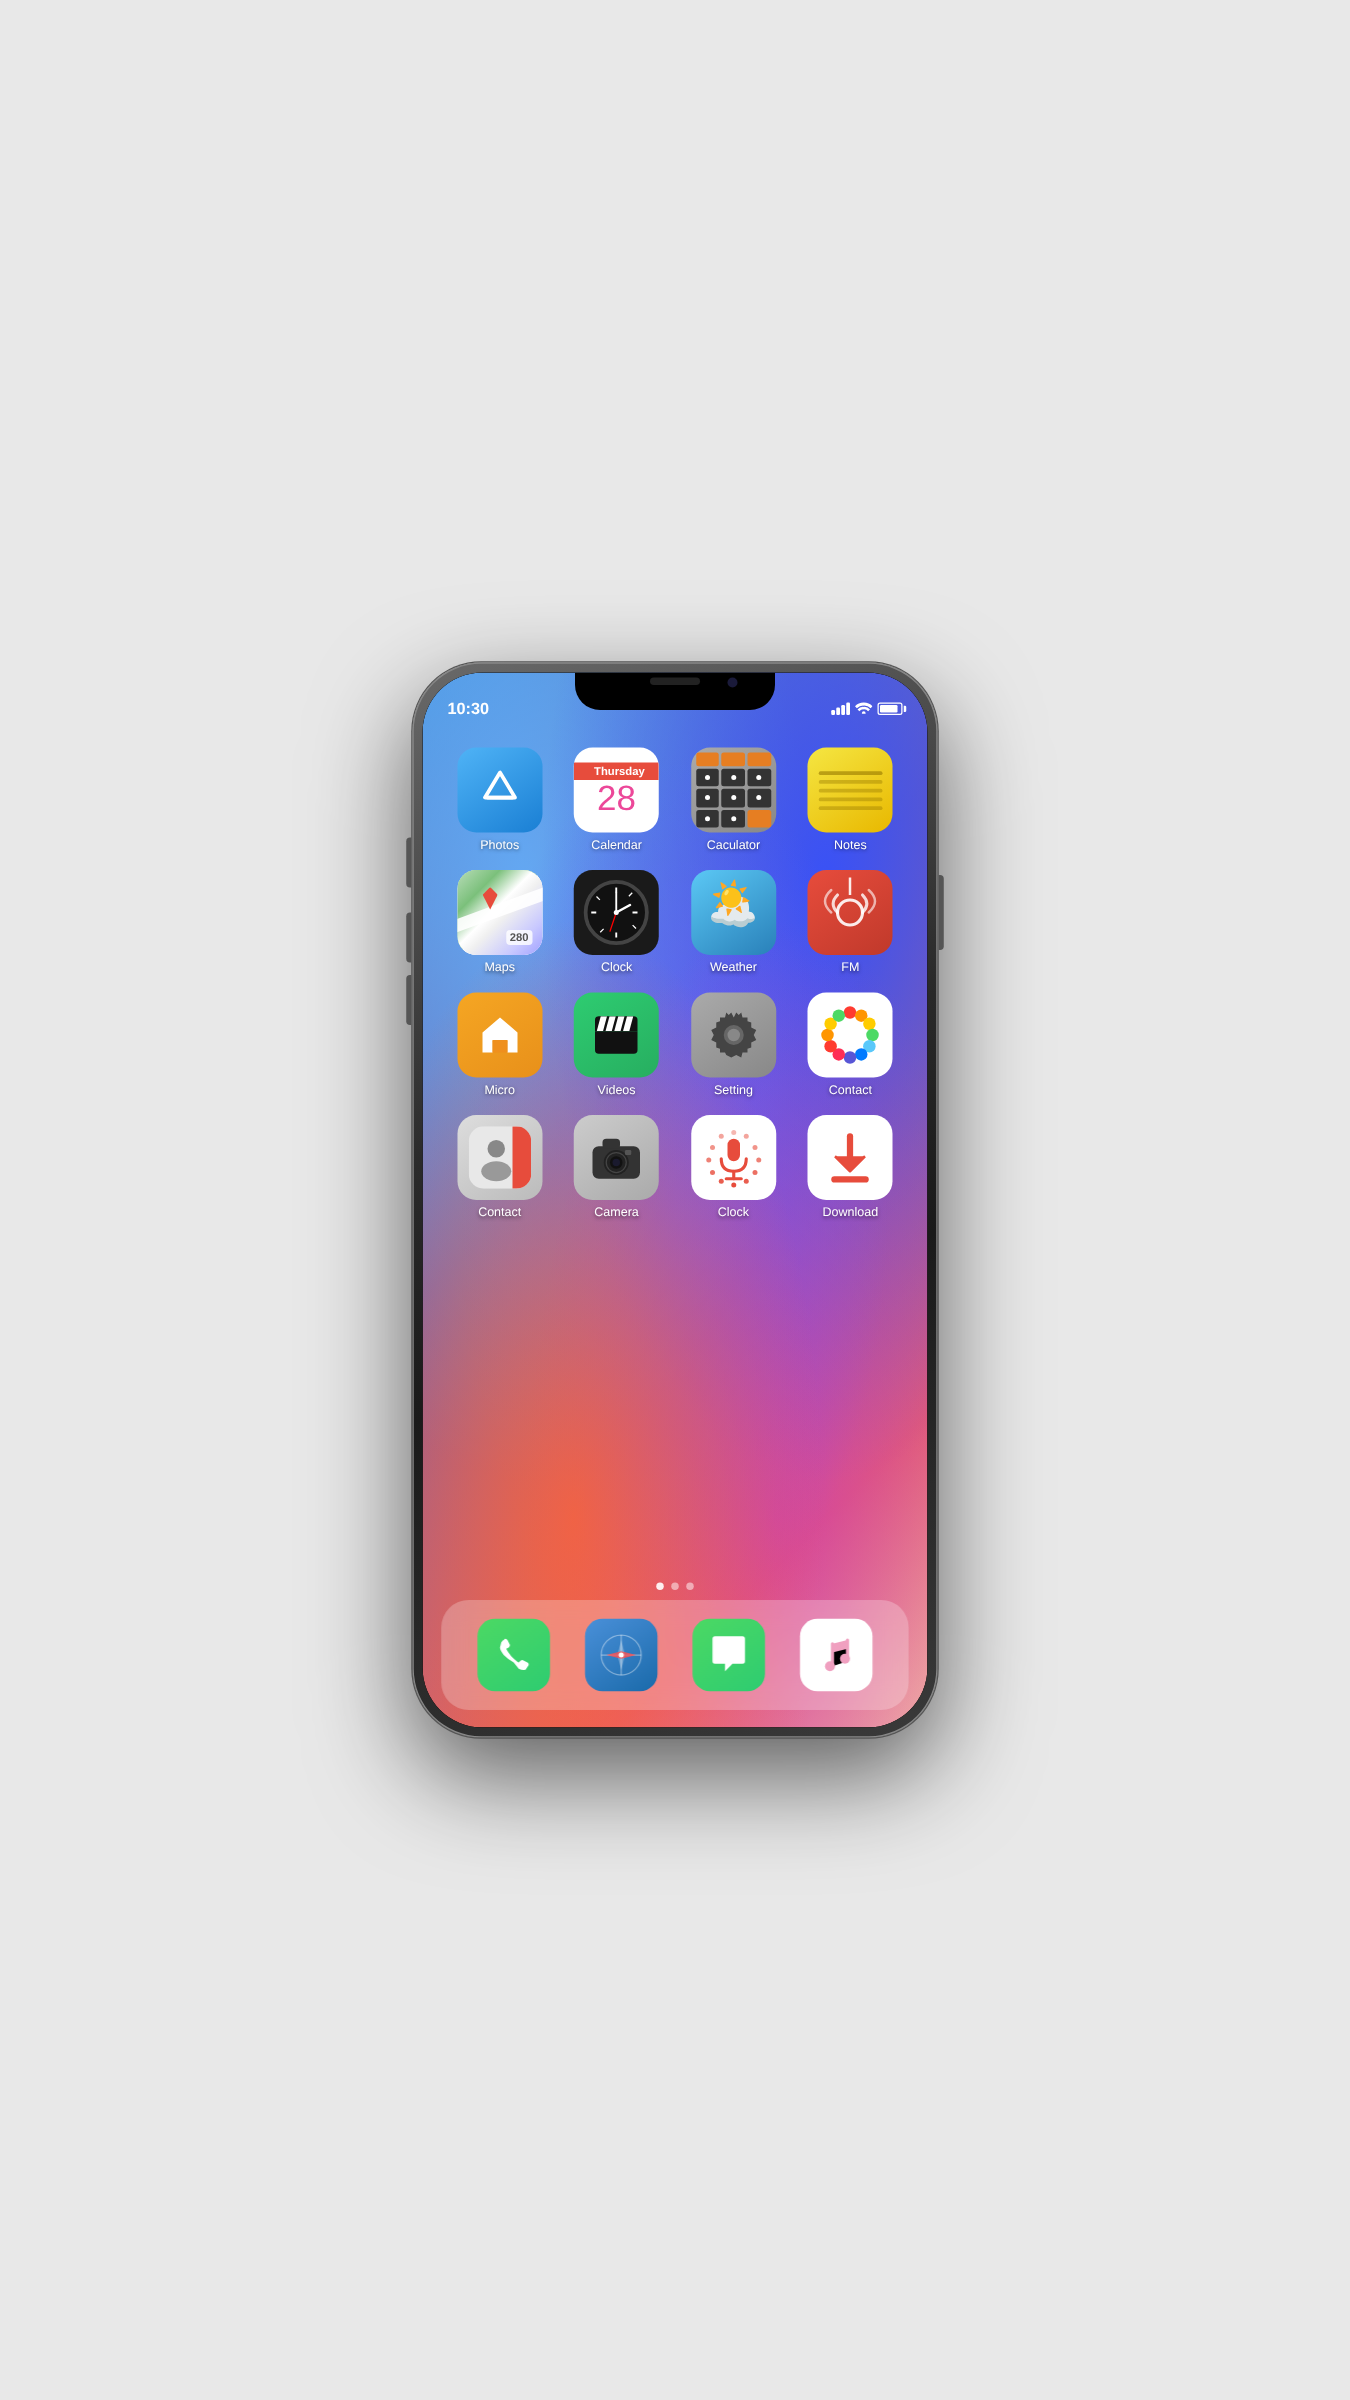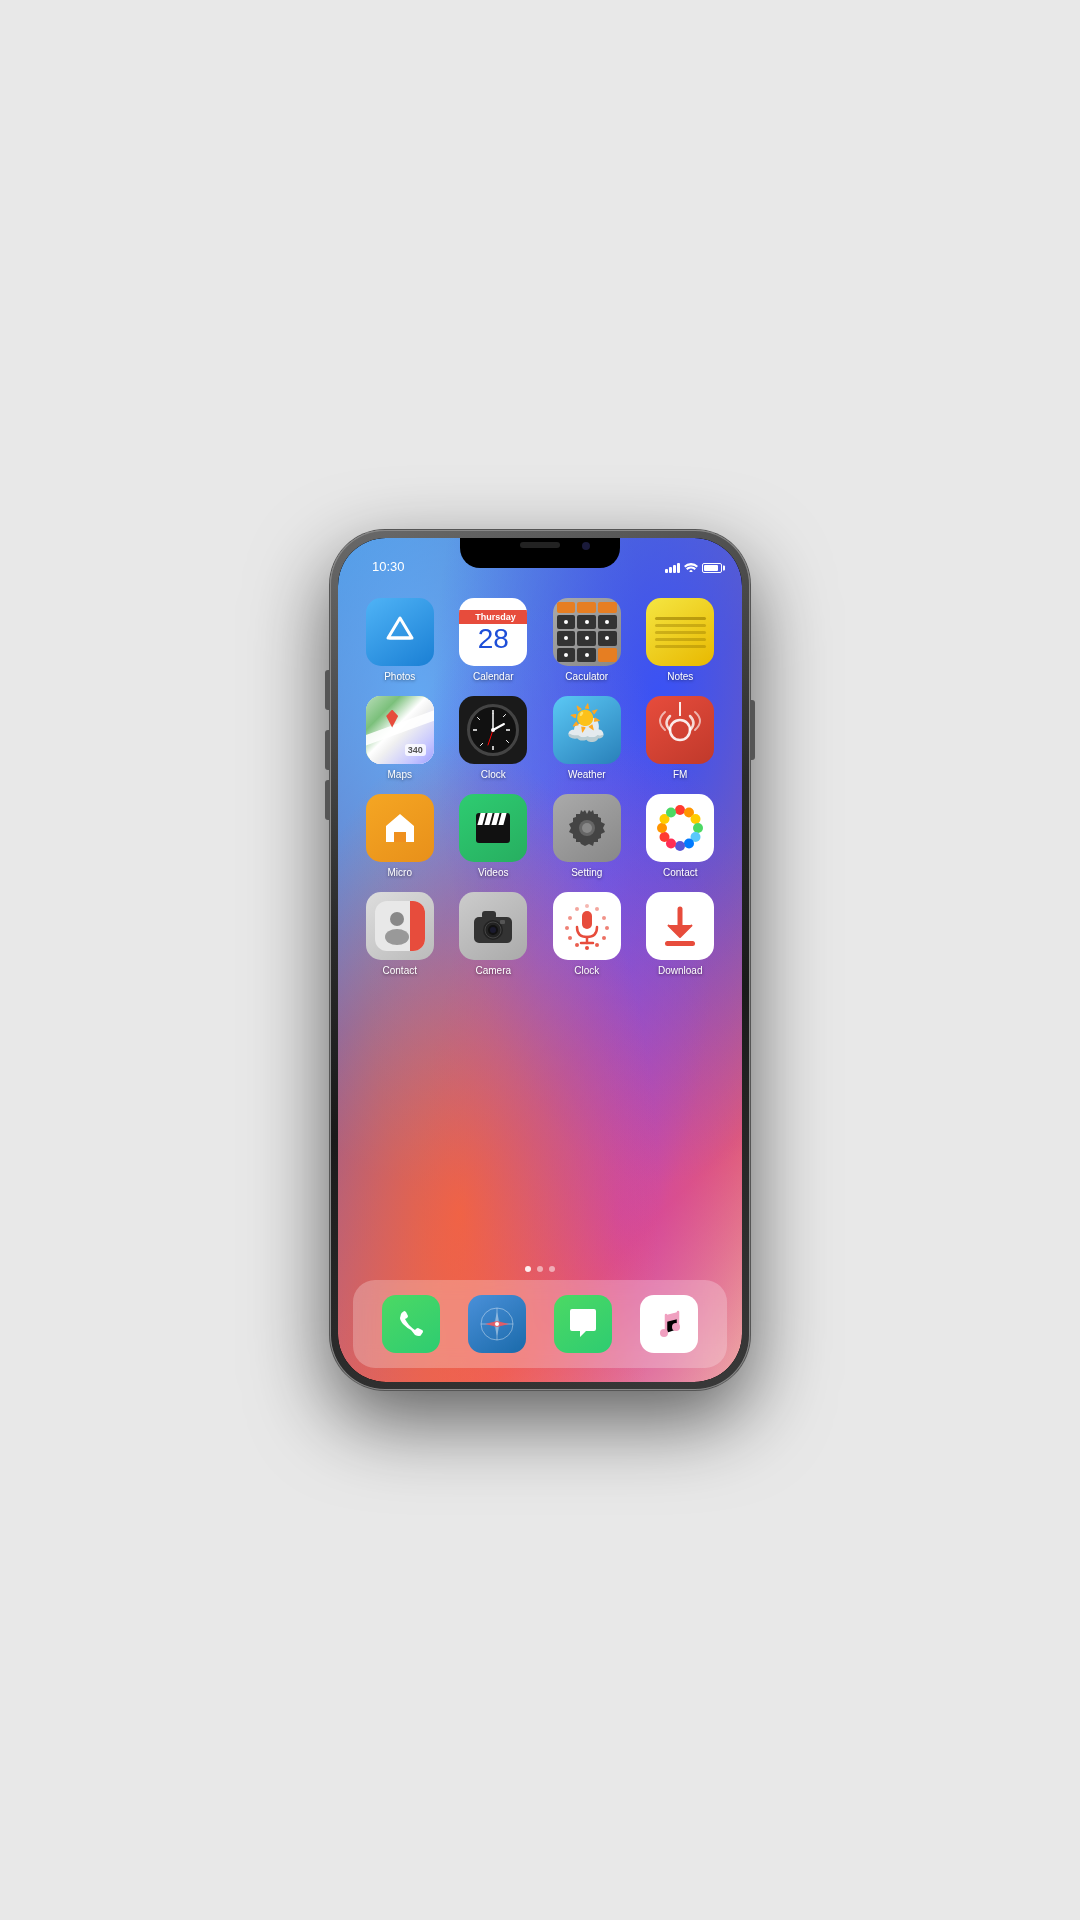--- a/index.html
+++ b/index.html
@@ -95,23 +95,22 @@
       display: flex;
       justify-content: space-between;
       align-items: flex-end;
       padding: 0 20px 6px;
       z-index: 99;
       color: white;
     }
 
     .status-time {
       font-size: 13px;
-      font-weight: 400;
+      font-weight: 700;
       color: white;
-      margin-left: 14px;
     }
 
     .status-icons {
       display: flex;
       align-items: center;
       gap: 4px;
     }
 
     .signal-bars {
       display: flex;
@@ -218,21 +217,21 @@
       color: white;
       text-align: center;
       font-size: 9px;
       padding: 2px 16px;
       font-weight: 600;
     }
 
     .calendar-day {
       font-size: 28px;
       font-weight: 300;
-      color: #1d4ed8;
+      color: #ec4899;
       line-height: 1.1;
     }
 
     .icon-calculator {
       background: linear-gradient(145deg, #aaa, #888);
     }
 
     .calc-grid {
       display: grid;
       grid-template-columns: repeat(3, 1fr);
@@ -505,21 +504,21 @@
           </div>
           <span class="app-label">Notes</span>
         </div>
 
         <div class="app-item">
           <div class="app-icon icon-maps">
             <div class="maps-bg">
               <div style="position:absolute;top:0;left:0;right:0;bottom:0;background:linear-gradient(135deg, #b8ddb8 0%, #7bc07b 25%, #fff 45%, #f0f0f0 55%, #c8c8ff 80%, #a0a0ff 100%);"></div>
               <div style="position:absolute;top:40%;left:-10%;right:-10%;height:10px;background:rgba(255,255,255,0.9);transform:rotate(-20deg);"></div>
               <div style="position:absolute;top:20%;left:30%;width:12px;height:18px;background:#e74c3c;clip-path:polygon(50% 0%, 100% 35%, 50% 100%, 0% 35%);"></div>
-              <div style="position:absolute;bottom:8px;right:8px;font-size:9px;font-weight:700;color:#555;background:rgba(255,255,255,0.8);padding:1px 3px;border-radius:3px;">340</div>
+              <div style="position:absolute;bottom:8px;right:8px;font-size:9px;font-weight:700;color:#555;background:rgba(255,255,255,0.8);padding:1px 3px;border-radius:3px;">280</div>
             </div>
           </div>
           <span class="app-label">Maps</span>
         </div>
 
         <div class="app-item">
           <div class="app-icon icon-clock">
             <div class="clock-face">
 
               <svg width="46" height="46" viewBox="0 0 46 46" style="position:absolute;top:0;left:0">

